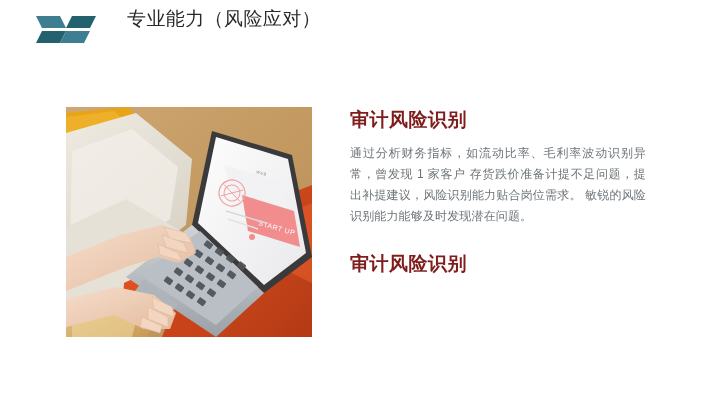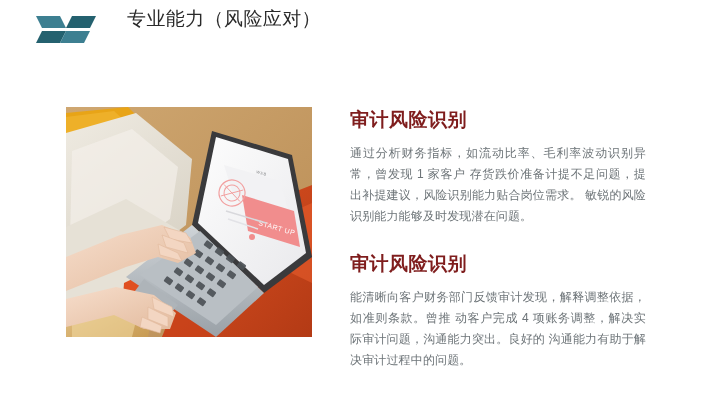--- a/index.html
+++ b/index.html
@@ -244,21 +244,16 @@
       <h2 class="block-title">审计风险识别</h2>
       <p class="block-body">
         <span>通过分析财务指标，如流动比率、毛利率波动识别异常，曾发现 1 家客户</span>
         <span>存货跌价准备计提不足问题，提出补提建议，风险识别能力贴合岗位需求。</span>
         <span>敏锐的风险识别能力能够及时发现潜在问题。</span>
       </p>
     </div>
 
     <div class="block">
       <h2 class="block-title">审计风险识别</h2>
-      <p class="block-body">
-        <span>能清晰向客户财务部门反馈审计发现，解释调整依据，如准则条款。曾推</span>
-        <span>动客户完成 4 项账务调整，解决实际审计问题，沟通能力突出。良好的</span>
-        <span>沟通能力有助于解决审计过程中的问题。</span>
-      </p>
     </div>
 
   </div>
 </div>
 
 </body></html>

